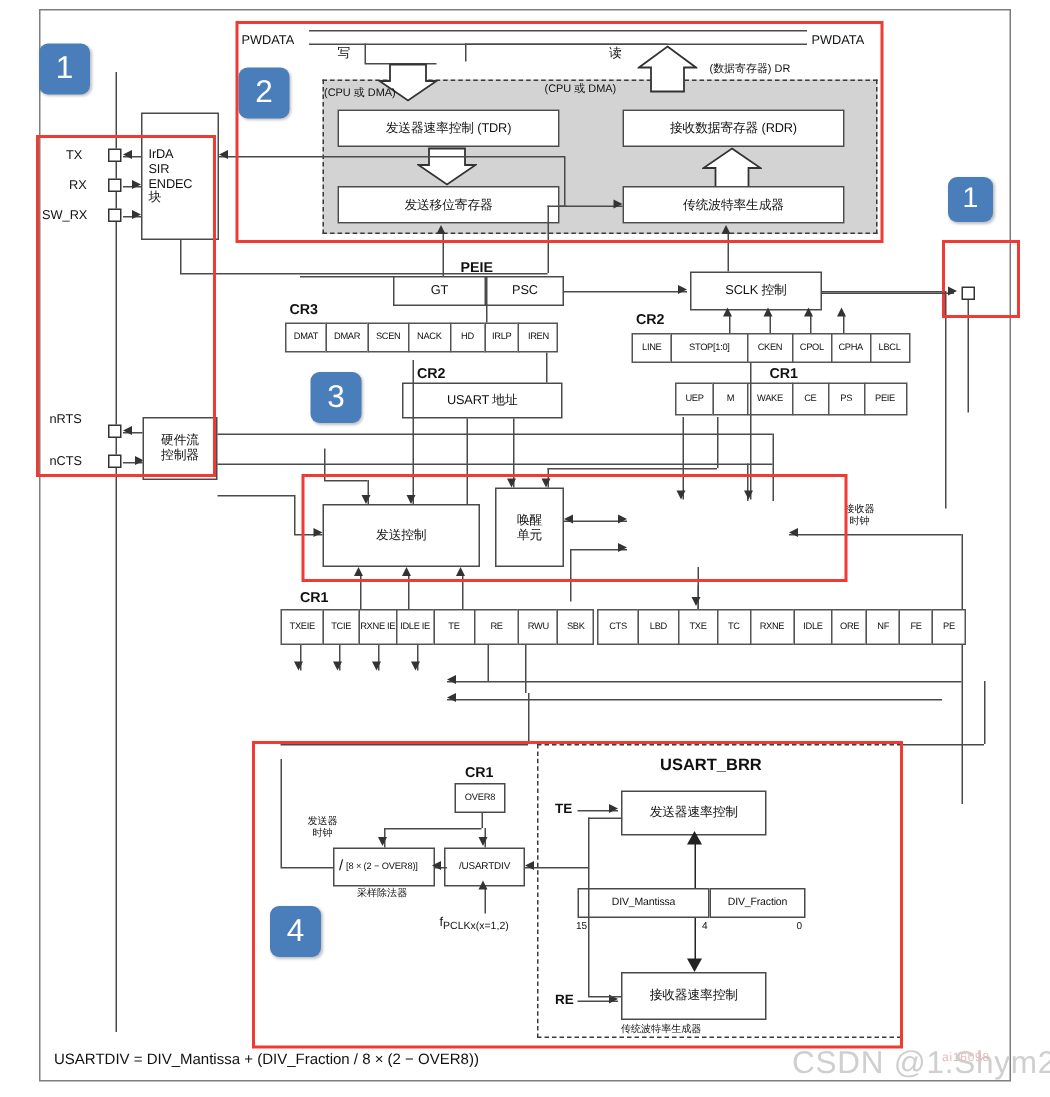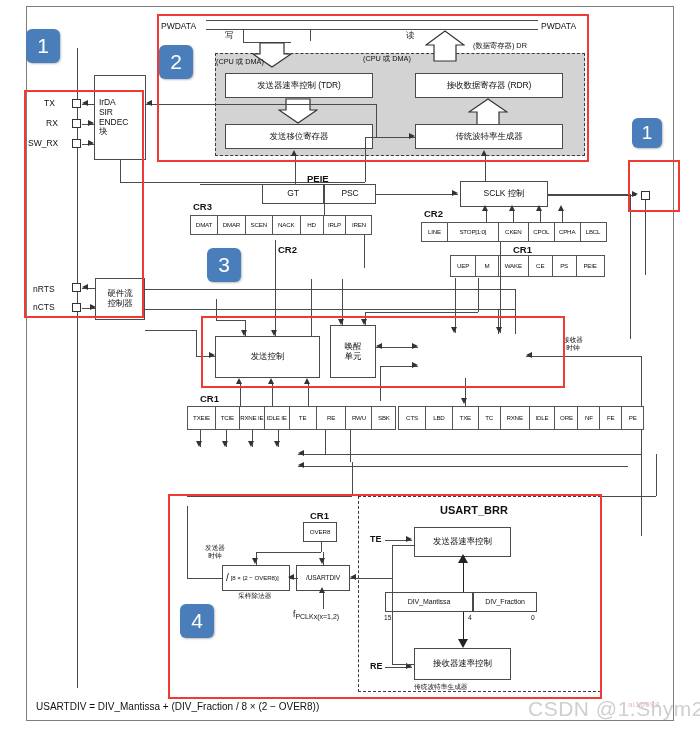--- a/index.html
+++ b/index.html
@@ -158,21 +158,21 @@
   <div class="arr r" style="left:88px; top:120px;"></div>
 
   <div class="label" style="left:28px; top:139px;">SW_RX</div>
   <div class="pin" style="left:72px; top:139px;"></div>
   <div class="hline" style="left:82px; top:144px; width:12px;"></div>
   <div class="arr r" style="left:88px; top:140px;"></div>
 
   <div class="vline" style="left:120px; top:160px; height:22px;"></div>
   <div class="hline" style="left:120px; top:182px; width:245px;"></div>
 
-  <div class="label" style="left:33px; top:285px;">nRTS</div>
+  <div class="label" style="left:33px; top:275px;">nRTS</div>
   <div class="pin" style="left:72px; top:283px;"></div>
   <div class="hline" style="left:82px; top:288px; width:14px;"></div>
   <div class="arr l" style="left:82px; top:284px;"></div>
 
   <div class="label" style="left:33px; top:303px;">nCTS</div>
   <div class="pin" style="left:72px; top:303px;"></div>
   <div class="hline" style="left:82px; top:308px; width:14px;"></div>
   <div class="arr r" style="left:90px; top:304px;"></div>
 
   <div class="box" style="left:95px; top:278px; width:50px; height:42px; flex-direction:column;">
@@ -299,20 +299,21 @@
   <div class="vline" style="left:486px; top:209px; height:13px;"></div>
   <div class="arr u" style="left:482px; top:205px;"></div>
   <div class="vline" style="left:513px; top:209px; height:13px;"></div>
   <div class="arr u" style="left:509px; top:205px;"></div>
   <div class="vline" style="left:540px; top:209px; height:13px;"></div>
   <div class="arr u" style="left:536px; top:205px;"></div>
   <div class="vline" style="left:562px; top:209px; height:13px;"></div>
   <div class="arr u" style="left:558px; top:205px;"></div>
 
   <div class="regname" style="left:278px; top:244px;">CR2</div>
+  <div class="box" style="left:268px; top:255px; width:107px; height:24px;">USART 地址</div>
 
   <div class="regname" style="left:513px; top:244px;">CR1</div>
   <div class="regstrip" style="left:450px; top:255px; height:22px;">
     <div style="width:26px; height:22px;">UEP</div>
     <div style="width:24px; height:22px;">M</div>
     <div style="width:31px; height:22px;">WAKE</div>
     <div style="width:25px; height:22px;">CE</div>
     <div style="width:25px; height:22px;">PS</div>
     <div style="width:29px; height:22px;">PEIE</div>
   </div>

